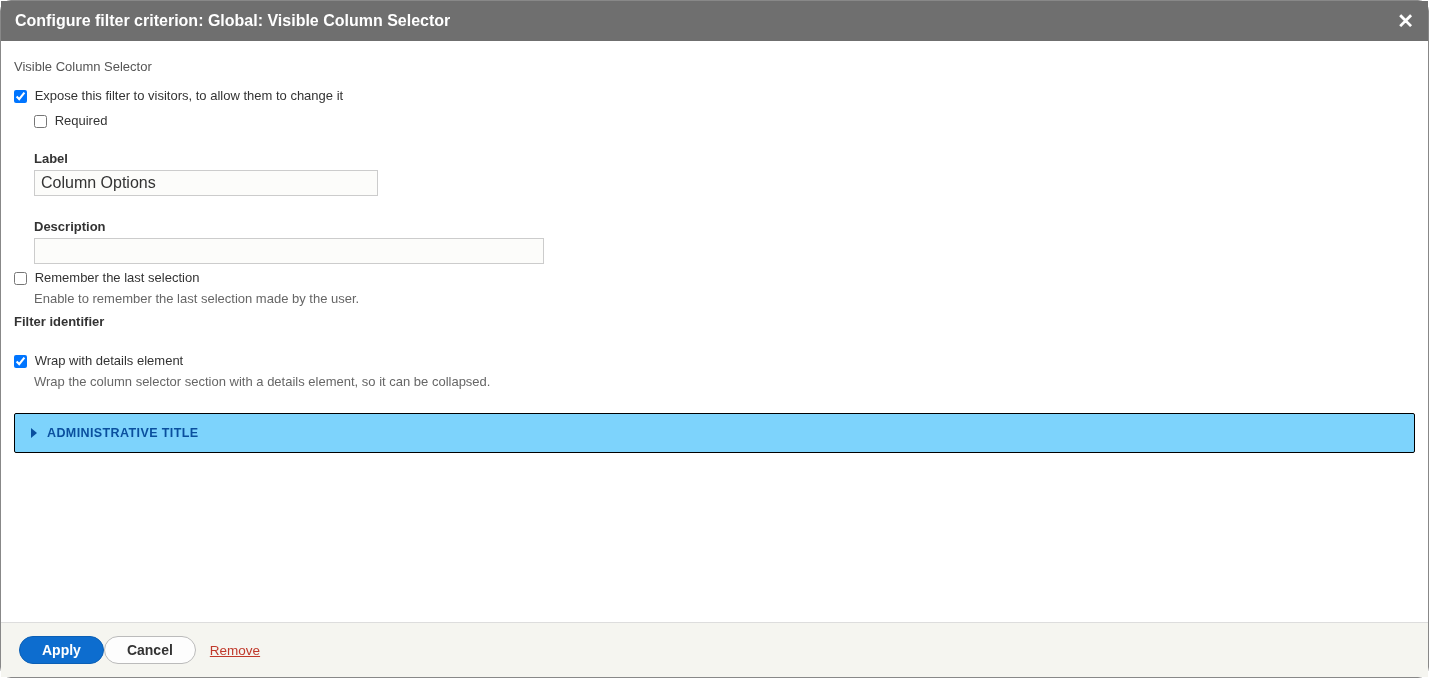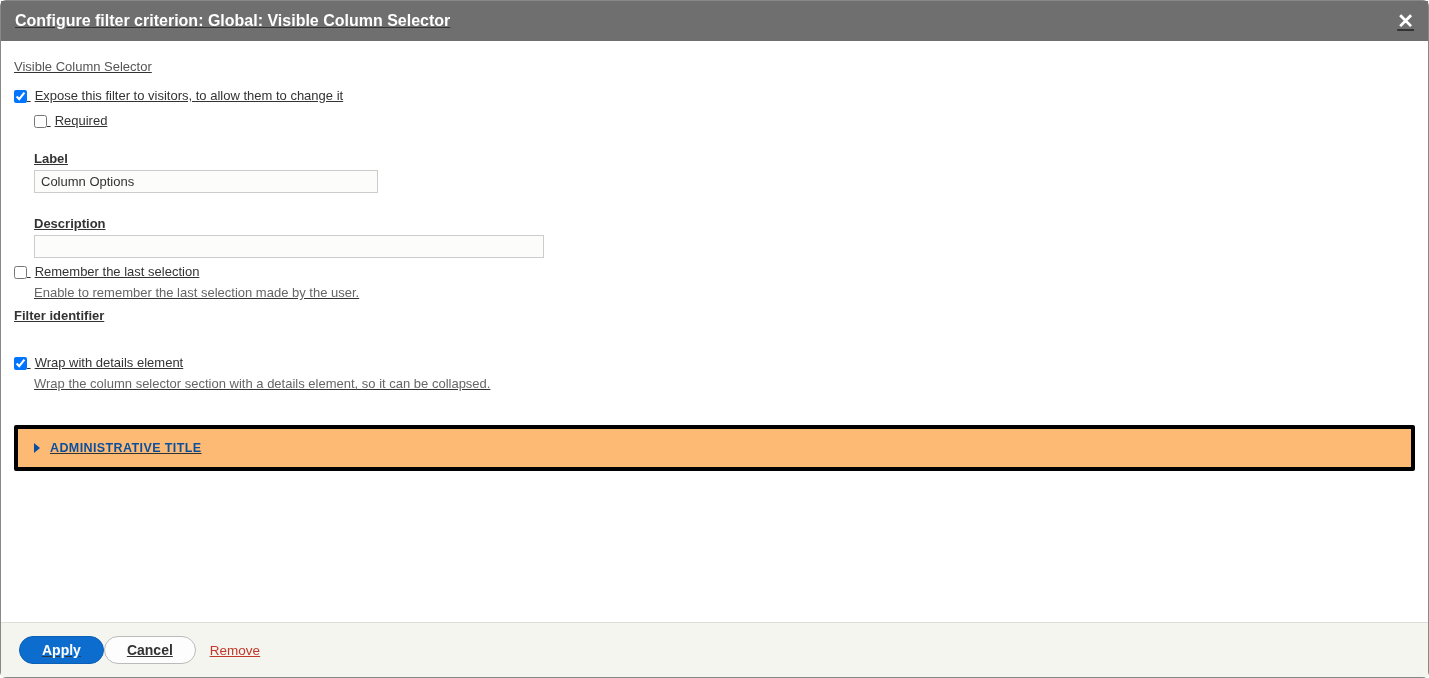--- a/index.html
+++ b/index.html
@@ -9,22 +9,21 @@
     font-family: "Lucida Grande", "Segoe UI", Verdana, sans-serif;
     font-size: 13px;
     color: #333;
     background: #fff;
     overflow: hidden;
   }
   .dialog {
     width: 1429px; height: 678px;
     display: flex; flex-direction: column;
     border: 1px solid #888;
-    border-radius: 6px;
-    text-decoration: underline;
+    border-radius: 11px;
   }
   .titlebar {
     background: #6f6f6f;
     color: #fff;
     display: flex; align-items: center;
     padding: 10px 14px 10px 14px;
     font-weight: bold;
     font-size: 16px;
   }
   .titlebar .title-text { flex: 1; }
@@ -45,35 +44,35 @@
     font-size: 13px;
   }
   .cb-row { margin: 6px 0; }
   .cb-row label { margin-left: 4px; }
   .indent { margin-left: 20px; }
   .field-label { font-weight: bold; margin-top: 23px; margin-bottom: 4px; }
   input[type="text"] {
     background: #fcfcfa;
     border: 1px solid #ccc;
     padding: 3px 6px;
-    font-size: 13px;
+    font-size: 16px;
     font-family: inherit;
     color: #333;
   }
   input.label-input { width: 344px; }
   input.desc-input  { width: 510px; }
   input.id-input    { width: 344px; }
   .help {
     color: #666; font-size: 13px;
     margin-top: 4px; margin-bottom: 8px;
   }
   details.admin {
-    margin-top: 34px;
-    border: 4px solid #000000;
-    background: #fdba74;
+    margin-top: 24px;
+    border: 1px solid #000000;
+    background: #7dd3fc;
     border-radius: 2px;
   }
   details.admin > summary {
     list-style: none;
     cursor: pointer;
     padding: 12px 16px;
     color: #0a4f9e;
     font-weight: bold;
     letter-spacing: 0.4px;
     font-size: 12.5px;
@@ -158,21 +157,21 @@
     </div>
 
     <div class="cb-row" style="margin-top:6px;">
       <input type="checkbox" id="cb-remember" style="">
       <label for="cb-remember">Remember the last selection</label>
     </div>
     <div class="help indent" style="margin-left:20px;">Enable to remember the last selection made by the user.</div>
 
     <div class="field-label" style="margin-top:8px;">Filter identifier</div>
 
-    <div class="cb-row" style="margin-top:32px;">
+    <div class="cb-row" style="margin-top:24px;">
       <input type="checkbox" id="cb-wrap" checked="" style="">
       <label for="cb-wrap">Wrap with details element</label>
     </div>
     <div class="help indent" style="margin-left:20px;">Wrap the column selector section with a details element, so it can be collapsed.</div>
 
     <details class="admin">
       <summary>
         <span class="caret"></span>
         <span>Administrative title</span>
       </summary>

